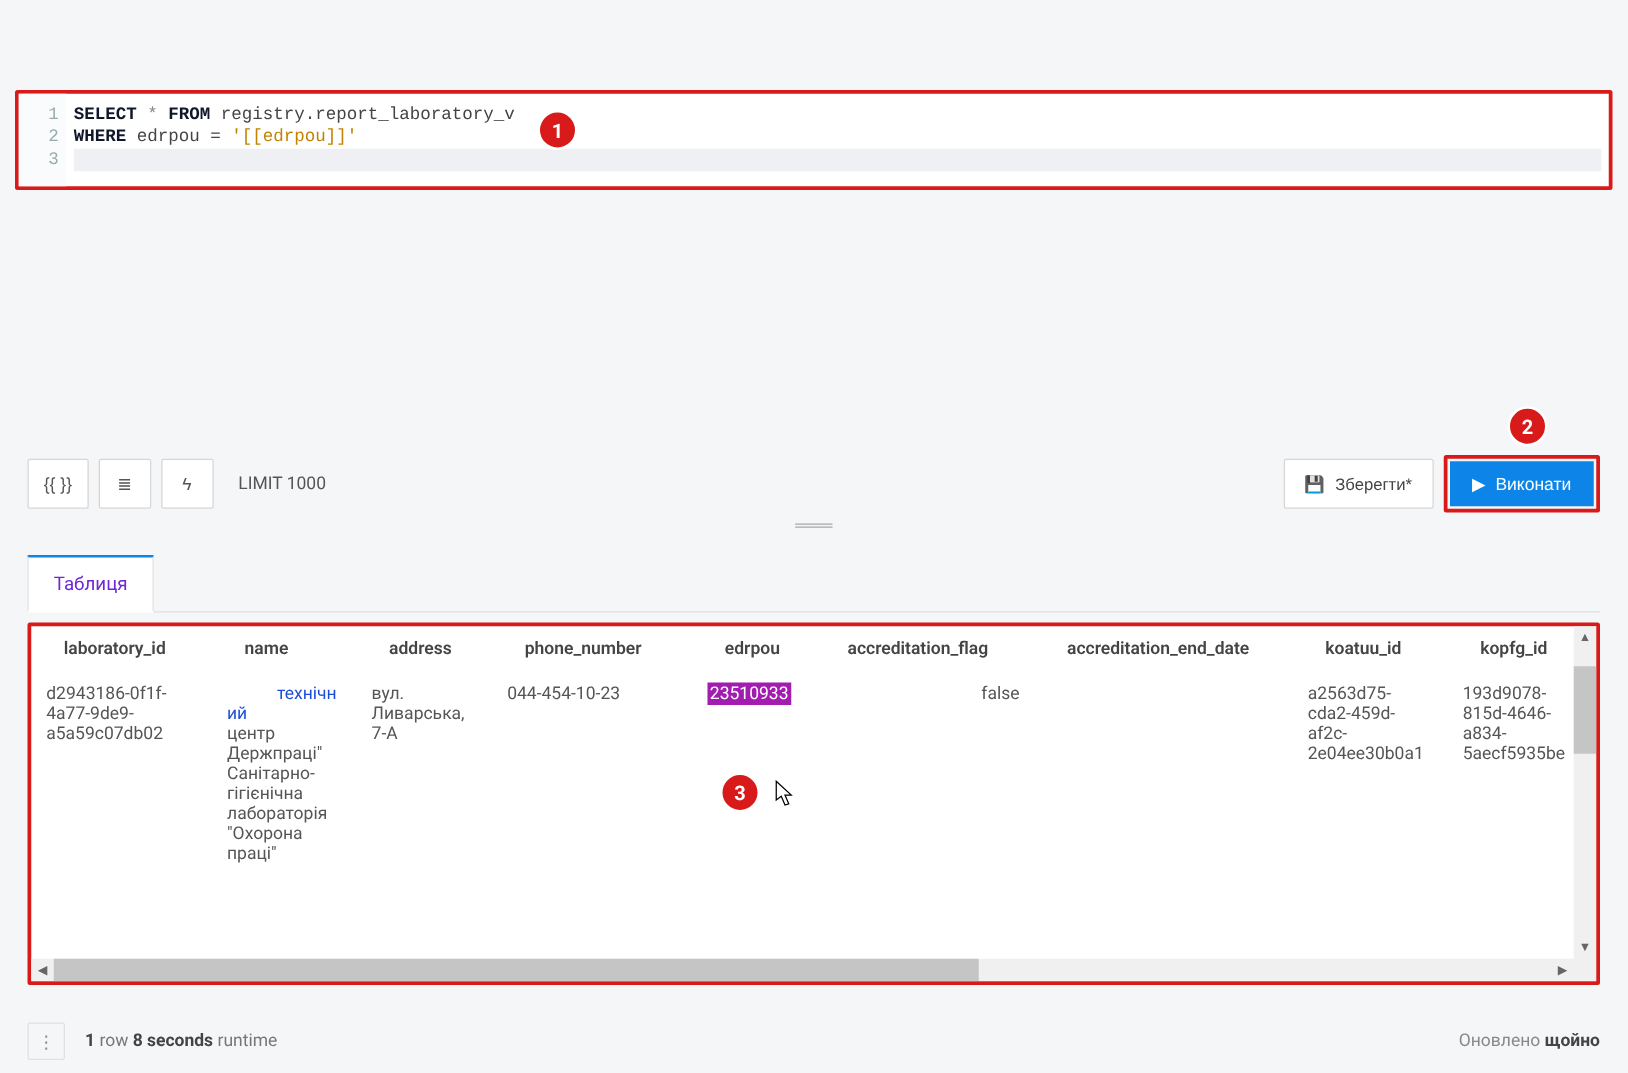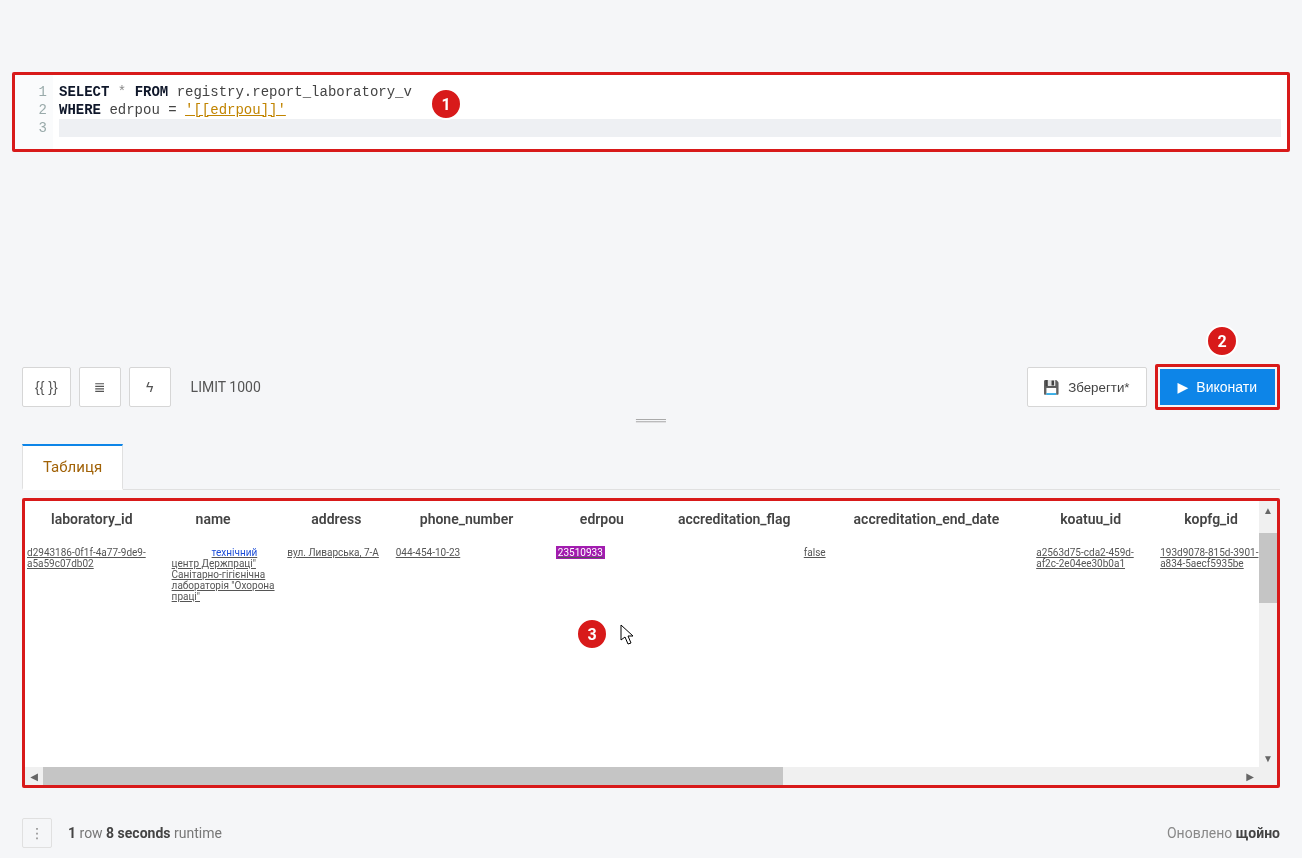--- a/index.html
+++ b/index.html
@@ -42,21 +42,21 @@
 }
 .gutter div { height: 18px; line-height: 18px; }
 .code-area {
   flex: 1;
   padding: 8px 6px;
 }
 .code-area .line { height: 18px; line-height: 18px; white-space: pre; }
 .code-area .line.cursor { background: #eef0f3; }
 .kw-blue { color: #0f172a; font-weight: 600; }
 .kw-gray { color: #888; }
-.kw-orange { color: #c18400; text-decoration: underline; }
+.kw-orange { color: #c18400; }
 
 
 .callout {
   position: absolute;
   width: 32px;
   height: 32px;
   border-radius: 50%;
   background: #d81a1a;
   border: 2px solid #fff;
   color: #fff;
@@ -163,21 +163,21 @@
   border-bottom: 1px solid #e0e0e0;
 }
 .tab {
   padding: 12px 20px;
   color: #666;
   font-size: 15px;
   cursor: pointer;
   border: 1px solid transparent;
 }
 .tab.active {
-  color: #a16207;
+  color: #6d28d9;
   border: 1px solid #e0e0e0;
   border-bottom: 2px solid #fff;
   border-top: 2px solid #0d85e8;
   background: #fff;
   margin-bottom: -1px;
 }
 .tab-add {
   padding: 12px 20px;
   color: #666;
   cursor: pointer;
@@ -209,26 +209,25 @@
 }
 th {
   text-align: left;
   padding: 10px 10px 14px 26px;
   font-weight: 600;
   color: #444;
   font-size: 14px;
   vertical-align: top;
 }
 td {
-  padding: 6px 2px;
+  padding: 6px 12px;
   color: #555;
-  font-size: 10px;
+  font-size: 14px;
   vertical-align: top;
   overflow-wrap: break-word;
-  text-decoration: underline;
 }
 .td-name-faded { color: #1d4ed8; margin-left: 40px; }
 .highlight {
   background: #a21caf;
   color: #fff;
   padding: 1px 2px;
 }
 .col-lab { width: 140px; }
 .col-name { width: 112px; }
 .col-addr { width: 105px; }
@@ -401,21 +400,21 @@
           <td>
             <span class="td-name-faded">технічний</span><br>
             <span>центр Держпраці" Санітарно-гігієнічна лабораторія "Охорона праці"</span>
           </td>
           <td>вул. Ливарська, 7-А</td>
           <td>044-454-10-23</td>
           <td><span class="highlight">23510933</span></td>
           <td style="text-align:right">false</td>
           <td></td>
           <td>a2563d75-cda2-459d-af2c-2e04ee30b0a1</td>
-          <td>193d9078-815d-3901-a834-5aecf5935be</td>
+          <td>193d9078-815d-4646-a834-5aecf5935be</td>
         </tr>
       </tbody>
     </table>
   </div>
   <div class="vscroll">
     <div class="arrow up">▲</div>
     <div class="thumb"></div>
     <div class="arrow down">▼</div>
   </div>
   <div class="hscroll">

